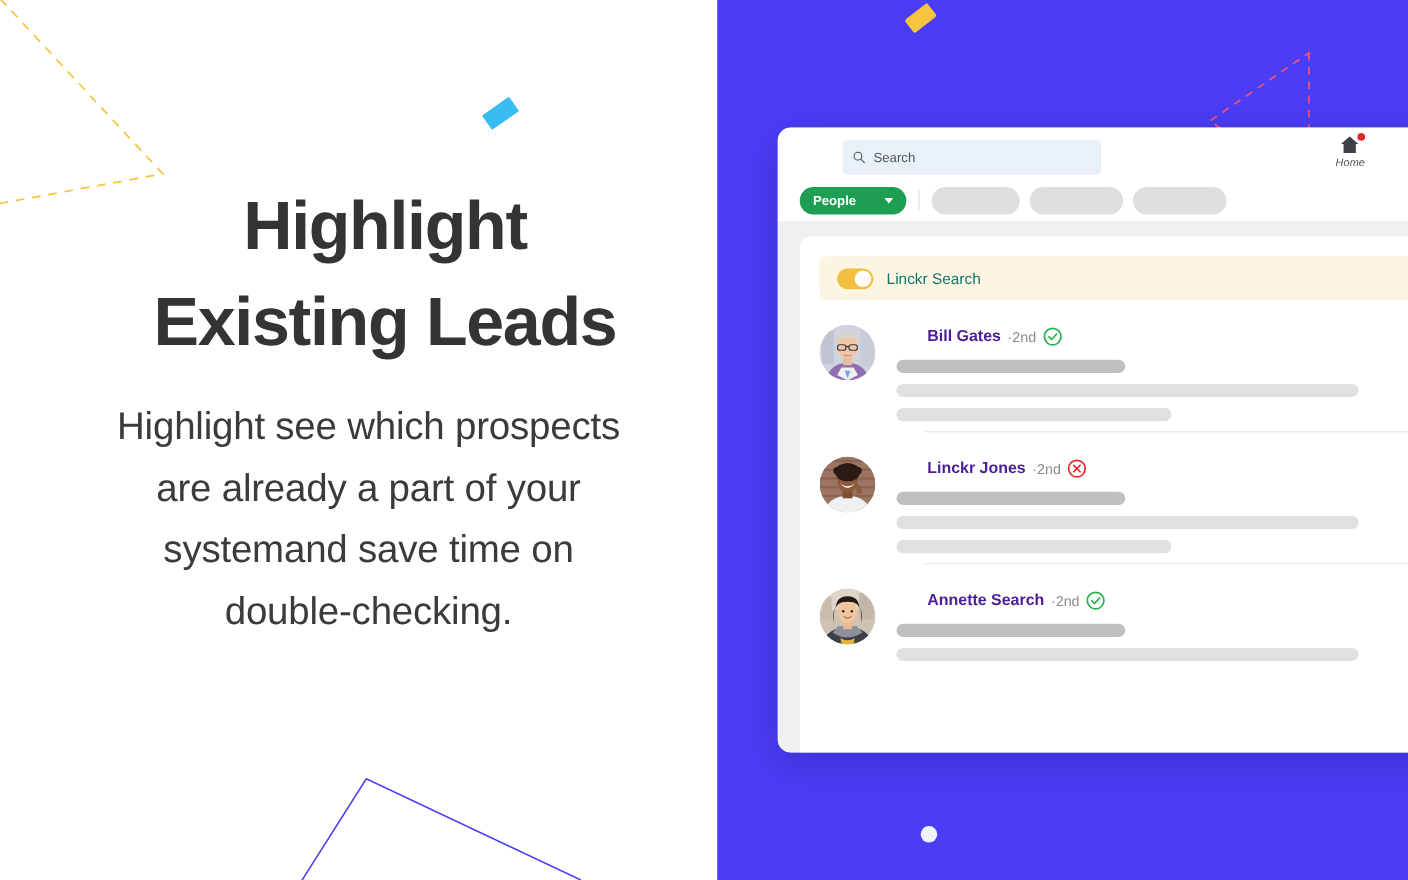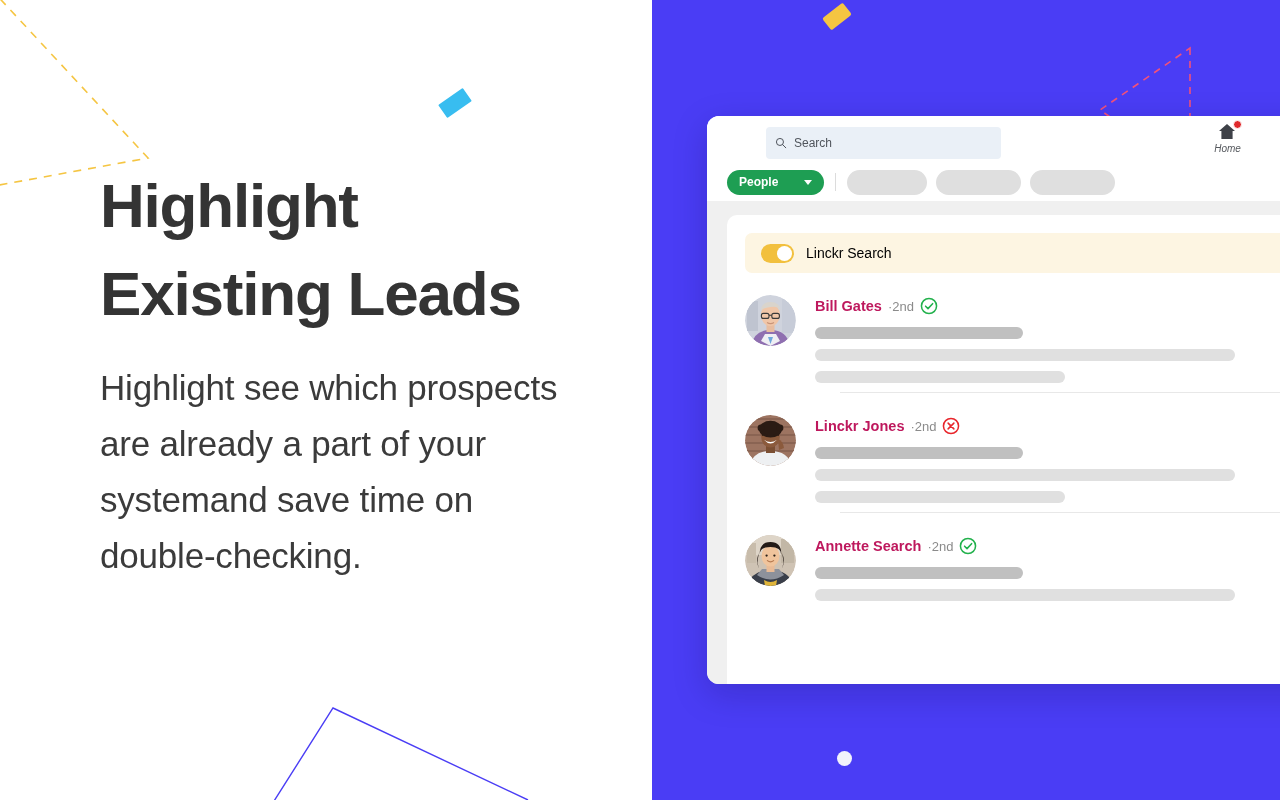--- a/index.html
+++ b/index.html
@@ -7,21 +7,21 @@
     width: 1280px; height: 800px;
     overflow: hidden;
     font-family: "Liberation Sans", sans-serif;
     background: #ffffff;
   }
   .stage { position: relative; width: 1280px; height: 800px; overflow: hidden; }
 
   
   .left-panel {
     position: absolute; left: 0; top: 0; width: 652px; height: 800px;
-    background: #ffffff; overflow: hidden;
+    background: #ffffff; overflow: hidden; text-align: center;
   }
   .deco-svg { position: absolute; left: 0; top: 0; width: 652px; height: 800px; pointer-events: none; }
   .cyan-chip {
     position: absolute; left: 440px; top: 95px;
     width: 30px; height: 16px; background: #38bdf0;
     transform: rotate(-35deg); border-radius: 1px;
   }
   .left-content {
     position: absolute; left: 100px; top: 162px; width: 500px;
   }
@@ -112,29 +112,29 @@
     display: flex; align-items: center; gap: 12px; padding-left: 16px;
   }
   .toggle {
     width: 33px; height: 19px; border-radius: 10px; background: #f2c03e;
     position: relative; flex: 0 0 auto;
   }
   .toggle-knob {
     position: absolute; right: 2px; top: 2px;
     width: 15px; height: 15px; border-radius: 50%; background: #fff;
   }
-  .linckr-label { font-size: 14px; color: #000000; }
+  .linckr-label { font-size: 14px; color: #0f766e; }
 
   .person-row { display: flex; padding: 22px 0 0 18px; gap: 19px; position: relative; }
   .row-sep { position: absolute; left: 113px; right: 0; bottom: 0; height: 1px; background: #e8e8e8; }
   .avatar { width: 51px; height: 51px; border-radius: 50%; flex: 0 0 auto; overflow: hidden; }
   .avatar svg { display: block; }
   .person-main { flex: 1 1 auto; padding-top: 2px; }
   .person-line { display: flex; align-items: center; gap: 6px; }
-  .person-name { font-size: 14.5px; font-weight: 700; color: #be185d; }
+  .person-name { font-size: 14.5px; font-weight: 700; color: #4c1d95; margin-left: 28px; }
   .person-degree { font-size: 13px; color: #8b8b8b; }
   .status-ico { width: 18px; height: 18px; flex: 0 0 auto; }
   .bars { margin-top: 12px; }
   .bar { border-radius: 6px; height: 12px; margin-bottom: 10px; }
   .bar-a { background: #c0c0c0; width: 208px; }
   .bar-b { background: #e0e0e0; width: 420px; }
   .bar-c { background: #e0e0e0; width: 250px; }
   .row-pad { padding-bottom: 20px; }
 </style>
 </head>

